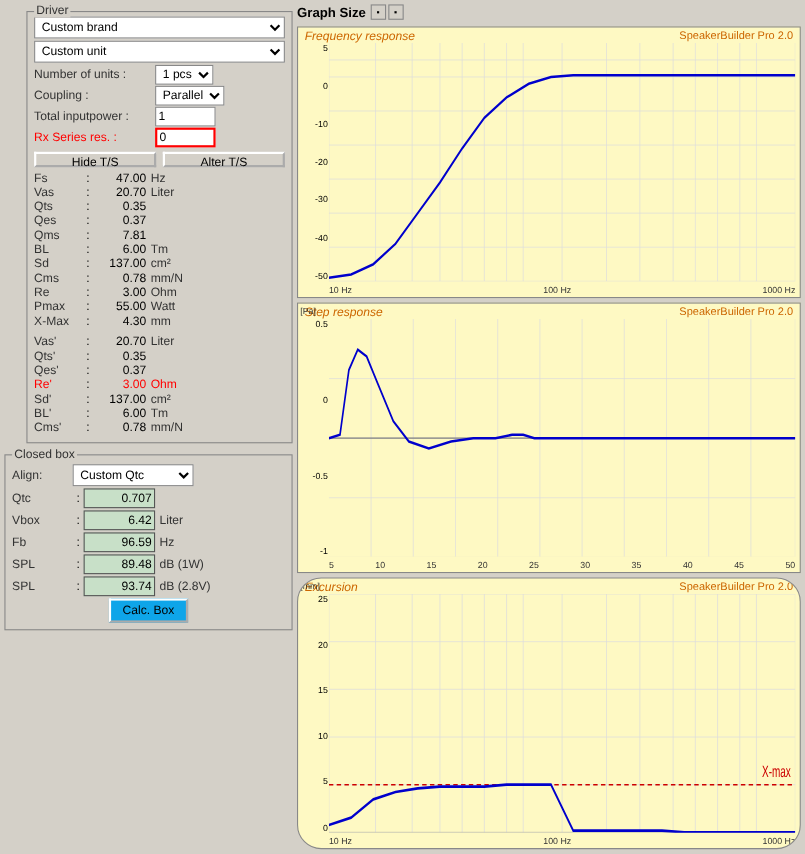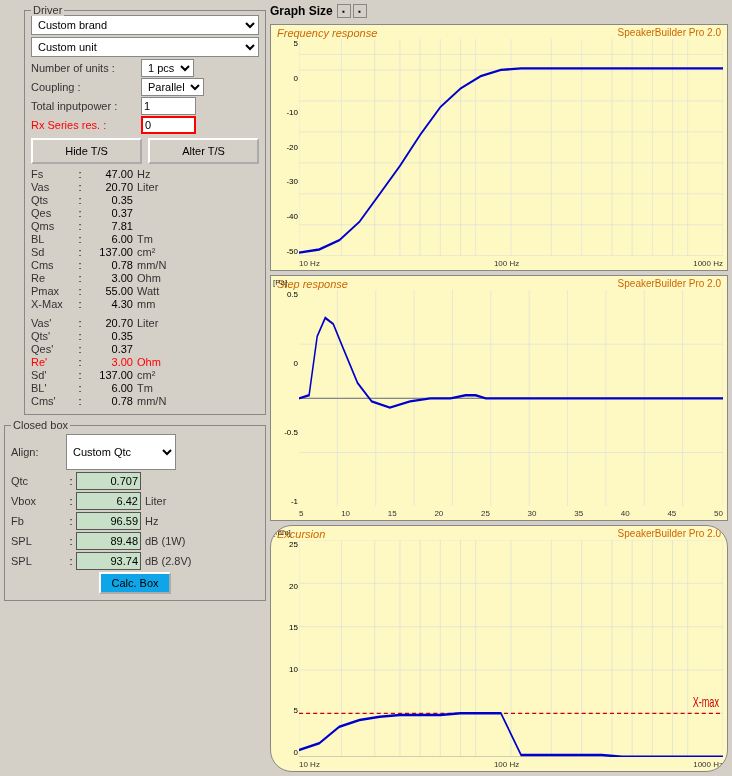--- a/index.html
+++ b/index.html
@@ -107,21 +107,21 @@
       margin: 4px 0 2px 0;
     }
 
     button.action-btn {
       flex: 1;
       font-size: 11px;
       background: #d4d0c8;
       border: 2px outset #fff;
       padding: 2px 4px;
       cursor: pointer;
-      height: 26px;
+      height: 14px;
     }
 
     .ts-params {
       margin-top: 4px;
     }
 
     .ts-row {
       display: flex;
       align-items: center;
       margin-bottom: 1px;
@@ -188,21 +188,21 @@
     .cb-unit {
       margin-left: 4px;
       color: #333;
     }
 
     select.align-select {
       font-size: 11px;
       background: white;
       border: 1px solid #888;
       padding: 0 2px;
-      height: 36px;
+      height: 20px;
       width: 110px;
     }
 
     button.calc-btn {
       font-size: 11px;
       background: #0ea5e9;
       border: 2px outset #fff;
       padding: 2px 10px;
       cursor: pointer;
       height: 22px;

